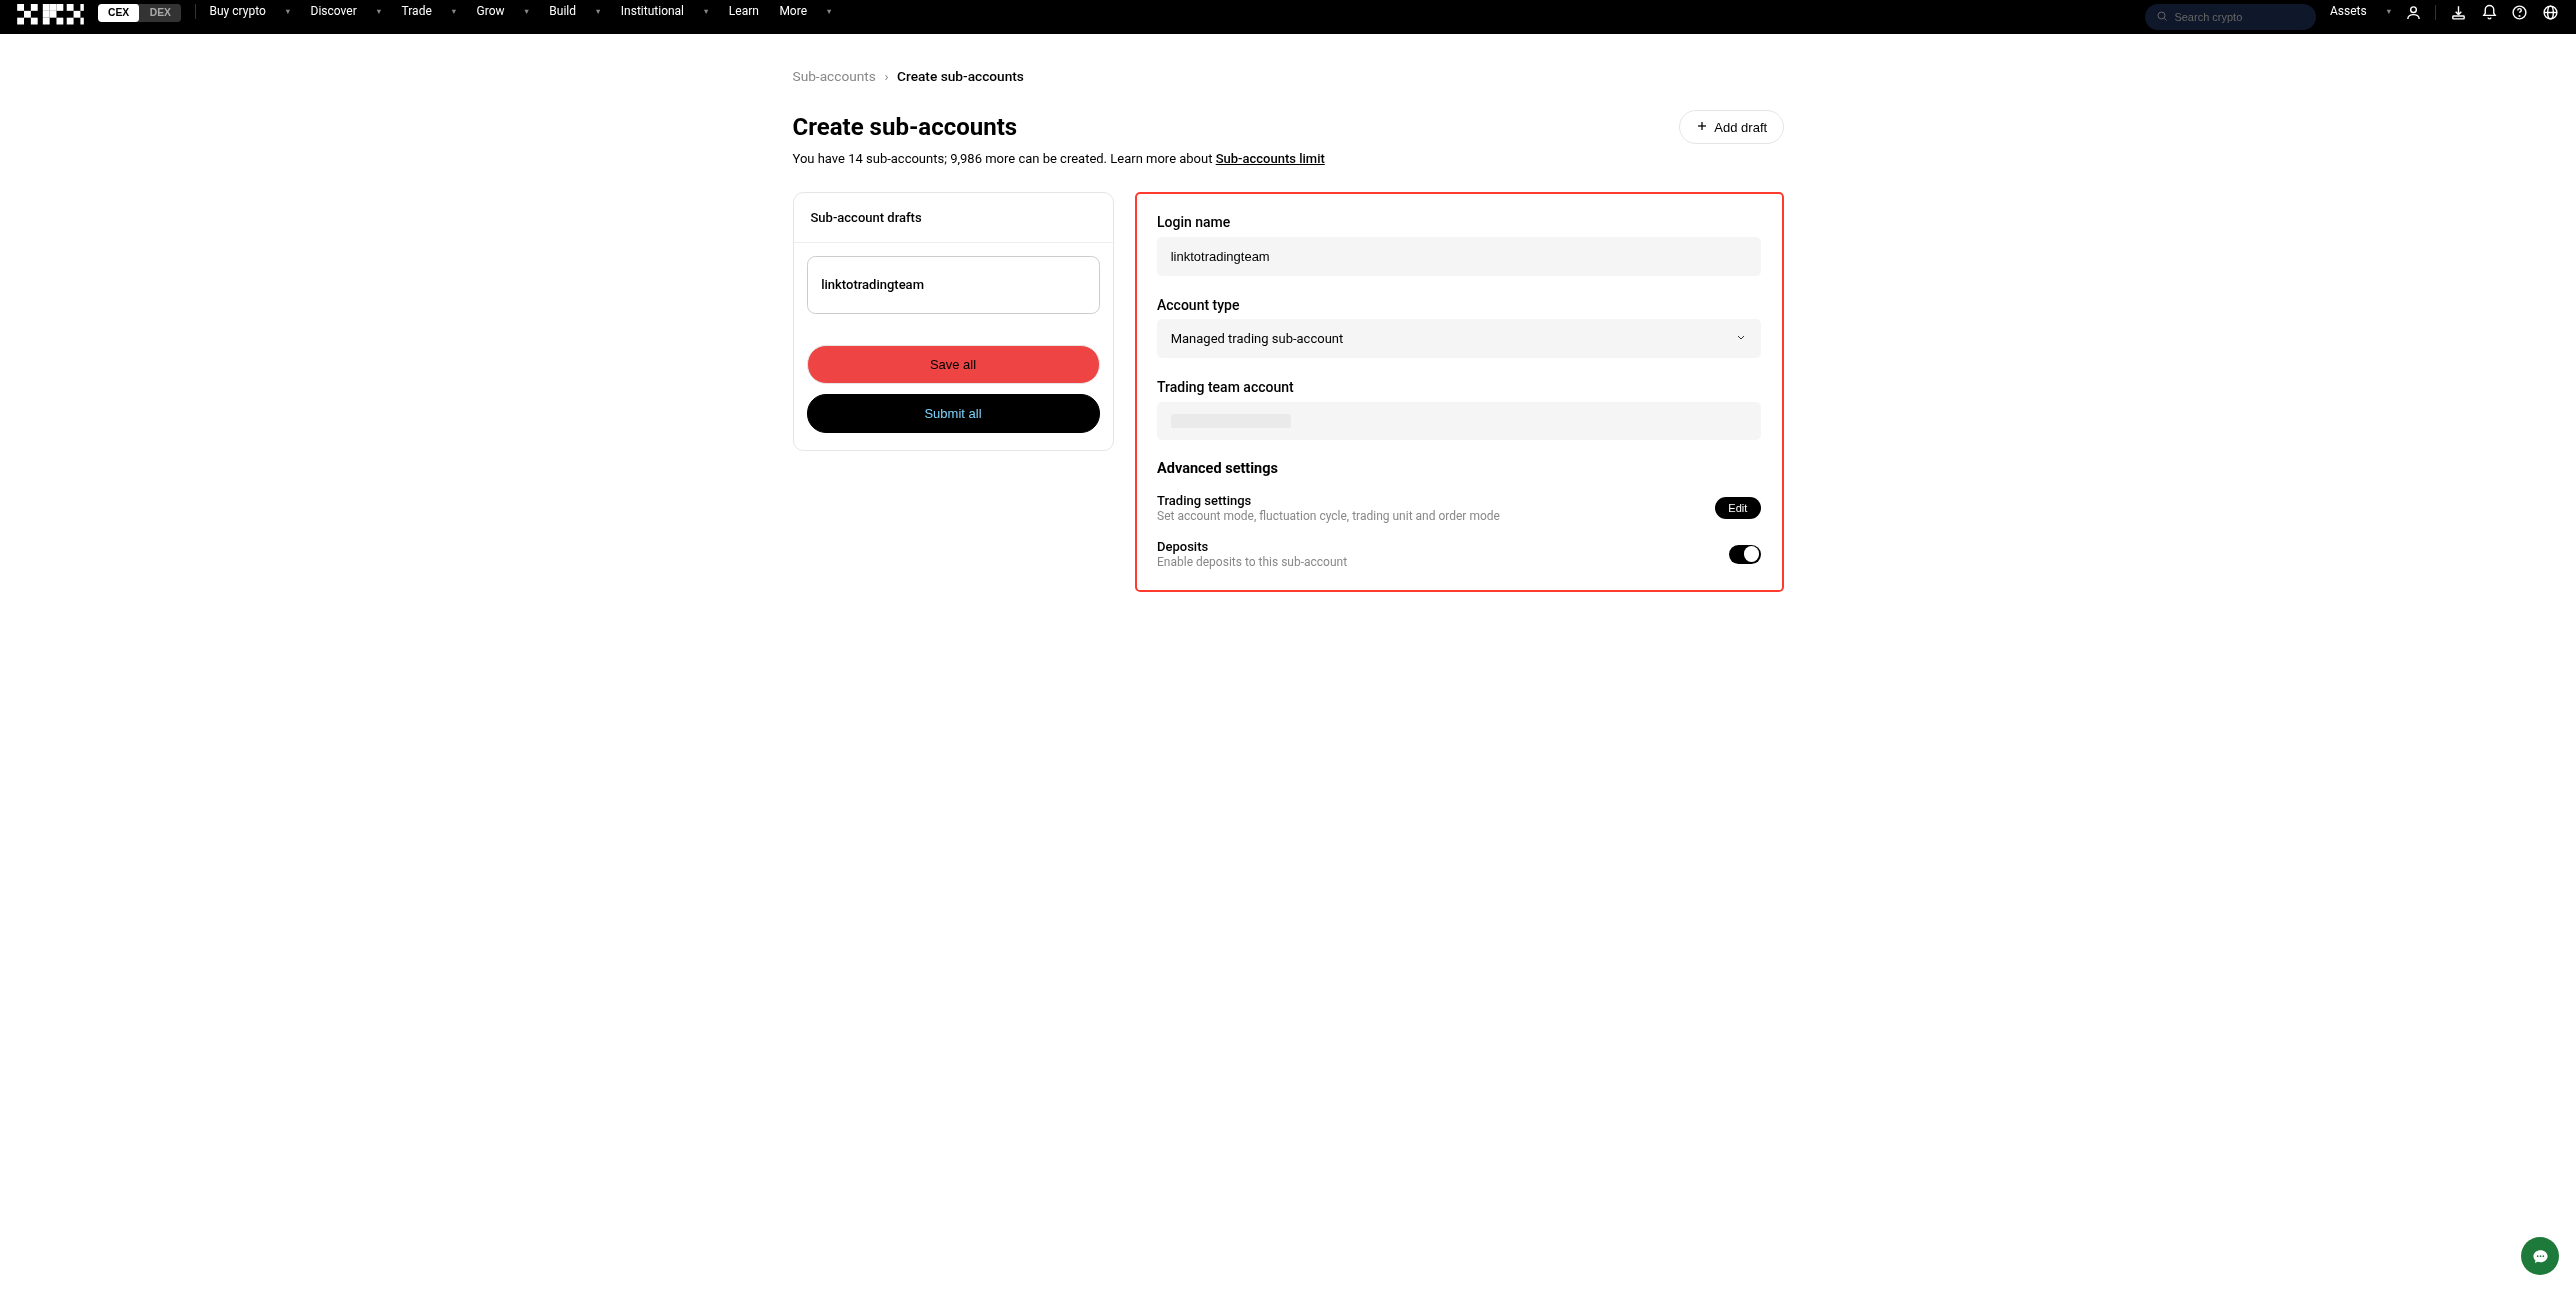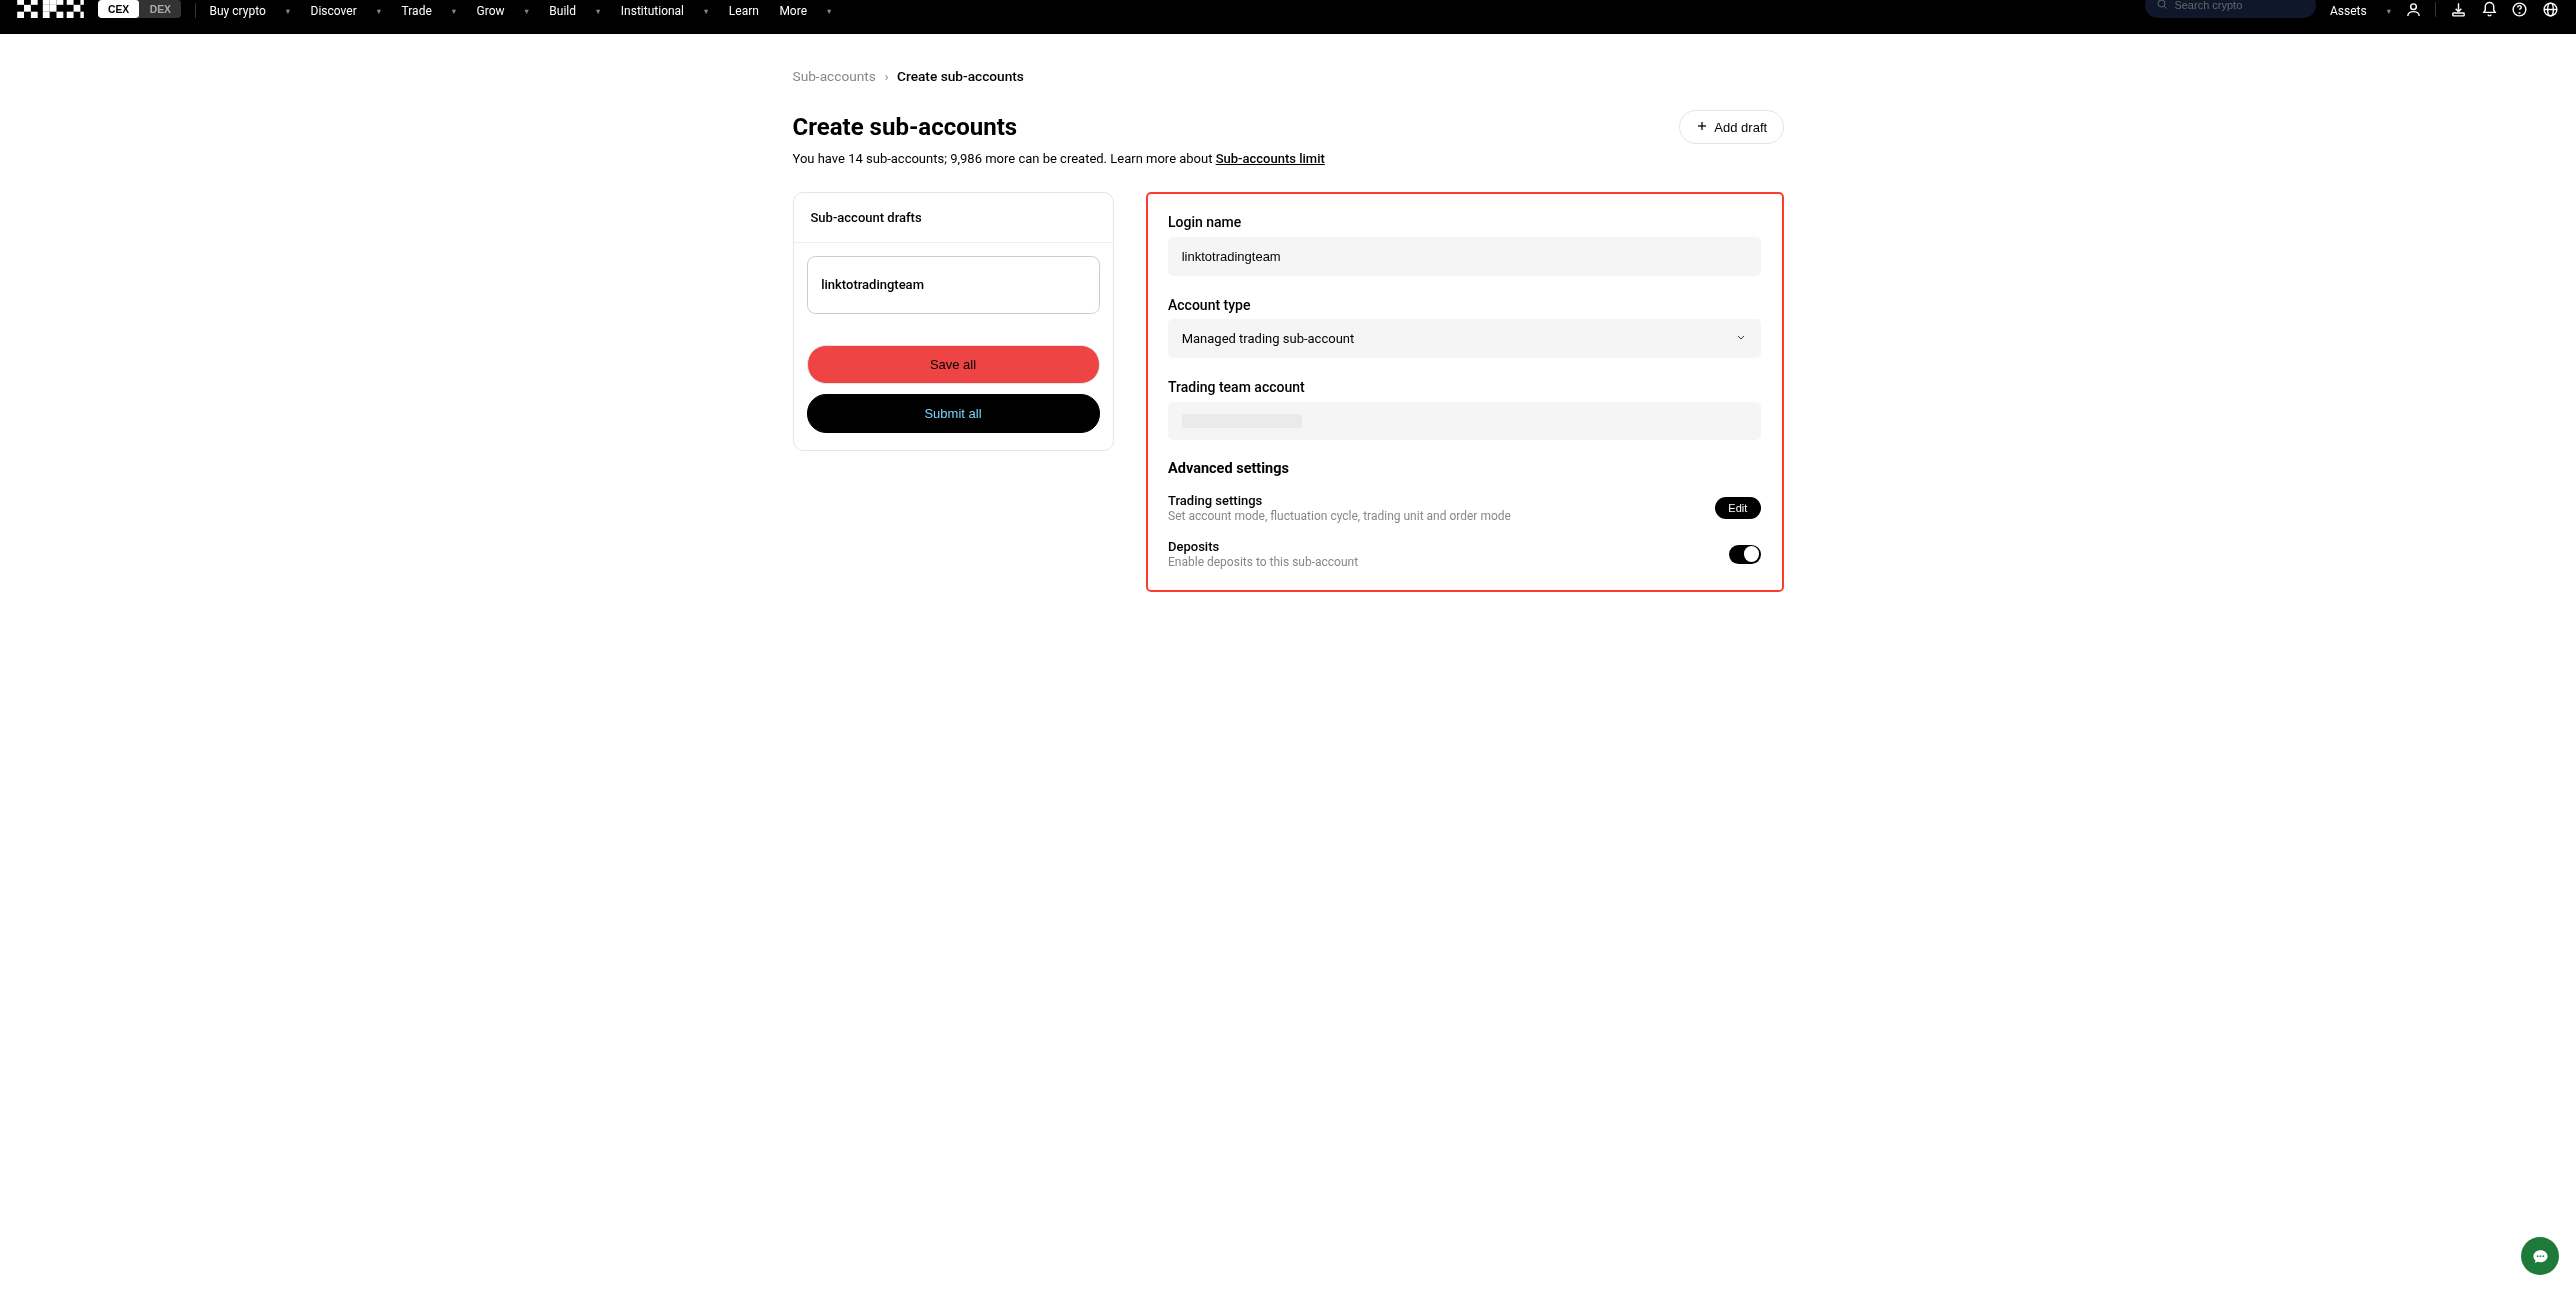--- a/index.html
+++ b/index.html
@@ -8,22 +8,22 @@
     background: #fff;
     color: #000;
     font-size: 12px;
   }
 
   
   .header {
     background: #000;
     height: 34px;
     display: flex;
-    align-items: flex-end;
-    padding: 16px 17px;
+    align-items: flex-start;
+    padding: 4px 17px;
     gap: 13.7px;
   }
   .logo {
     display: flex;
     align-items: center;
   }
   .logo svg { display: block; }
   .toggle-group {
     display: flex;
     background: #333;
@@ -144,21 +144,21 @@
     margin-bottom: 26px;
   }
   .subtitle .link {
     text-decoration: underline;
     font-weight: 500;
     cursor: pointer;
   }
 
   .columns {
     display: flex;
-    gap: 32px;
+    gap: 21px;
     align-items: flex-start;
   }
 
   
   .left-panel {
     width: 321px;
     border: 0.9px solid #e5e5e5;
     border-radius: 10.3px;
     overflow: hidden;
   }

